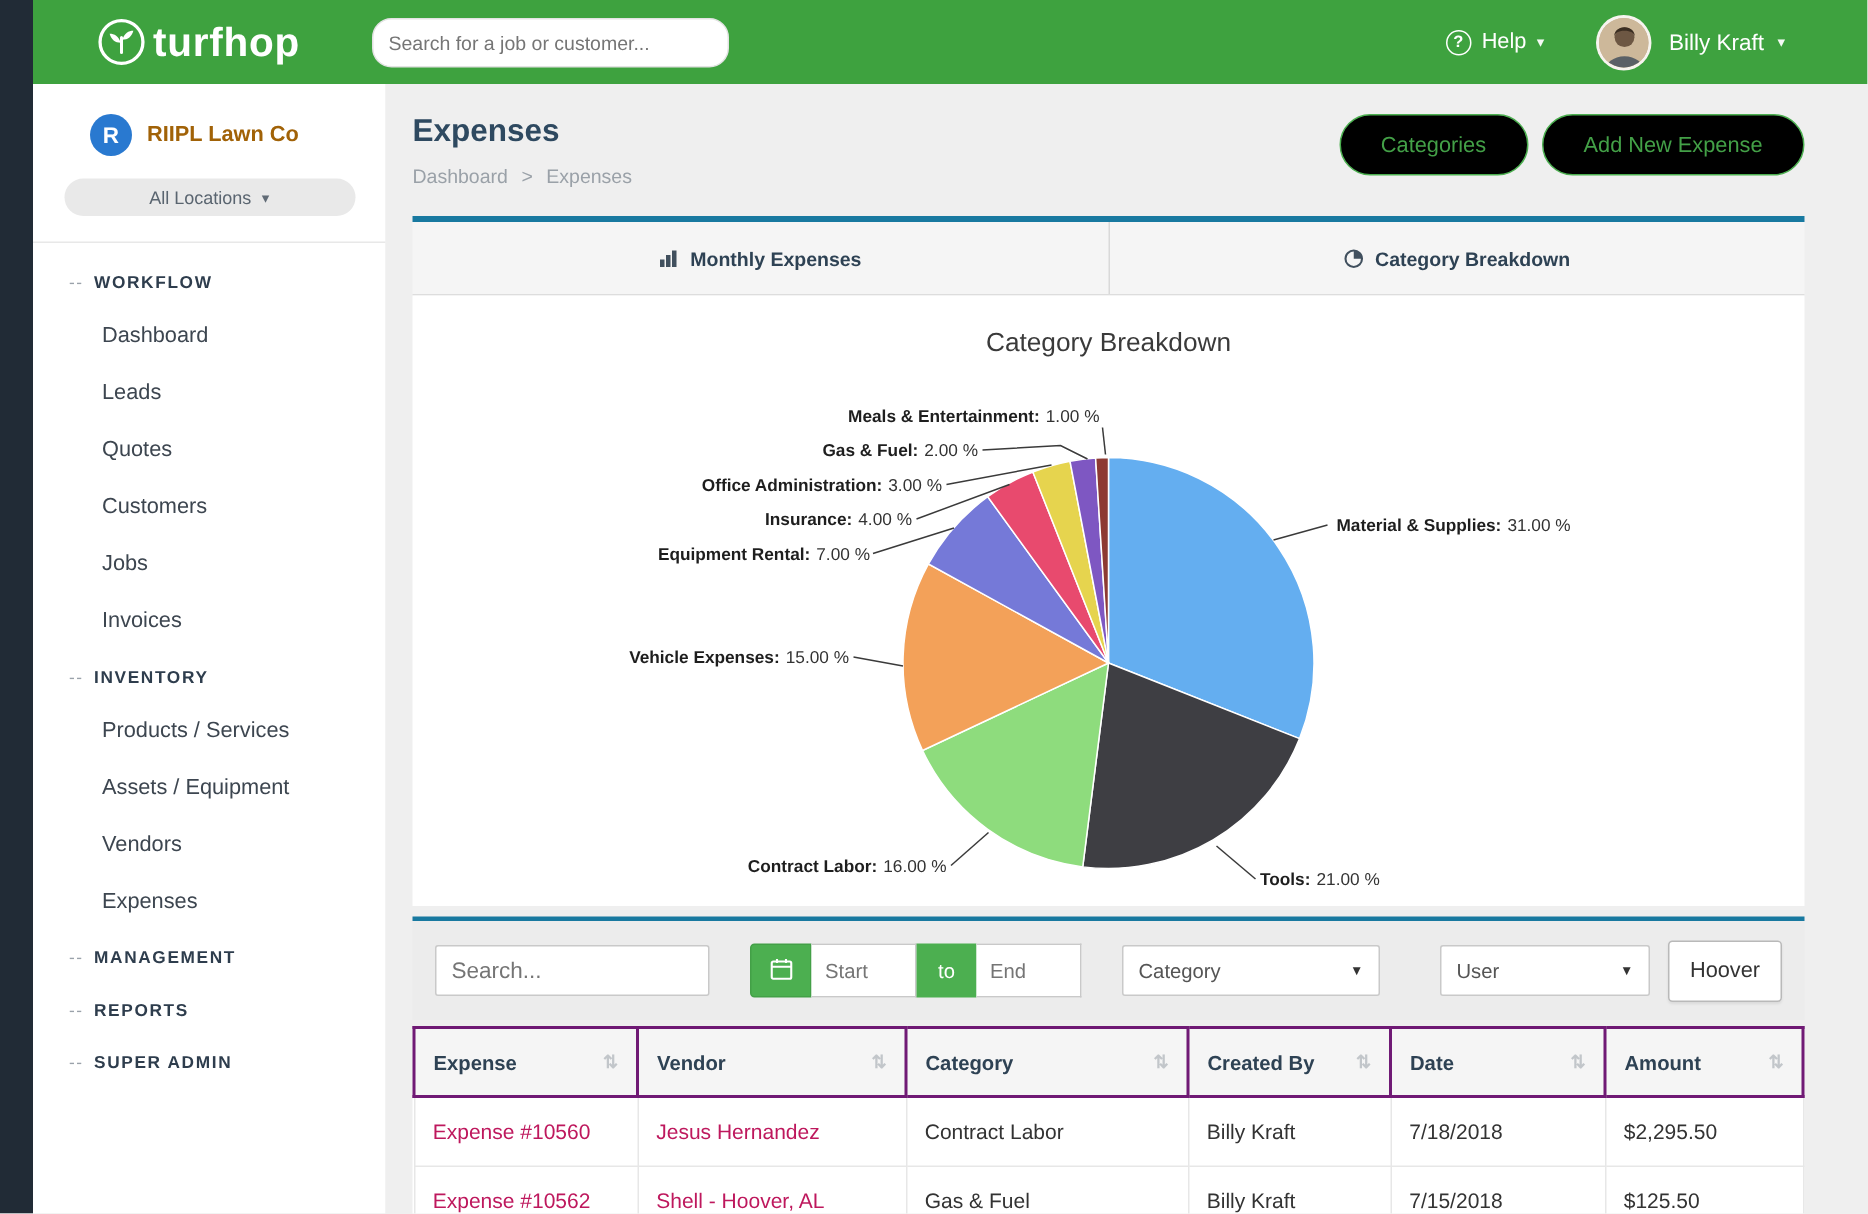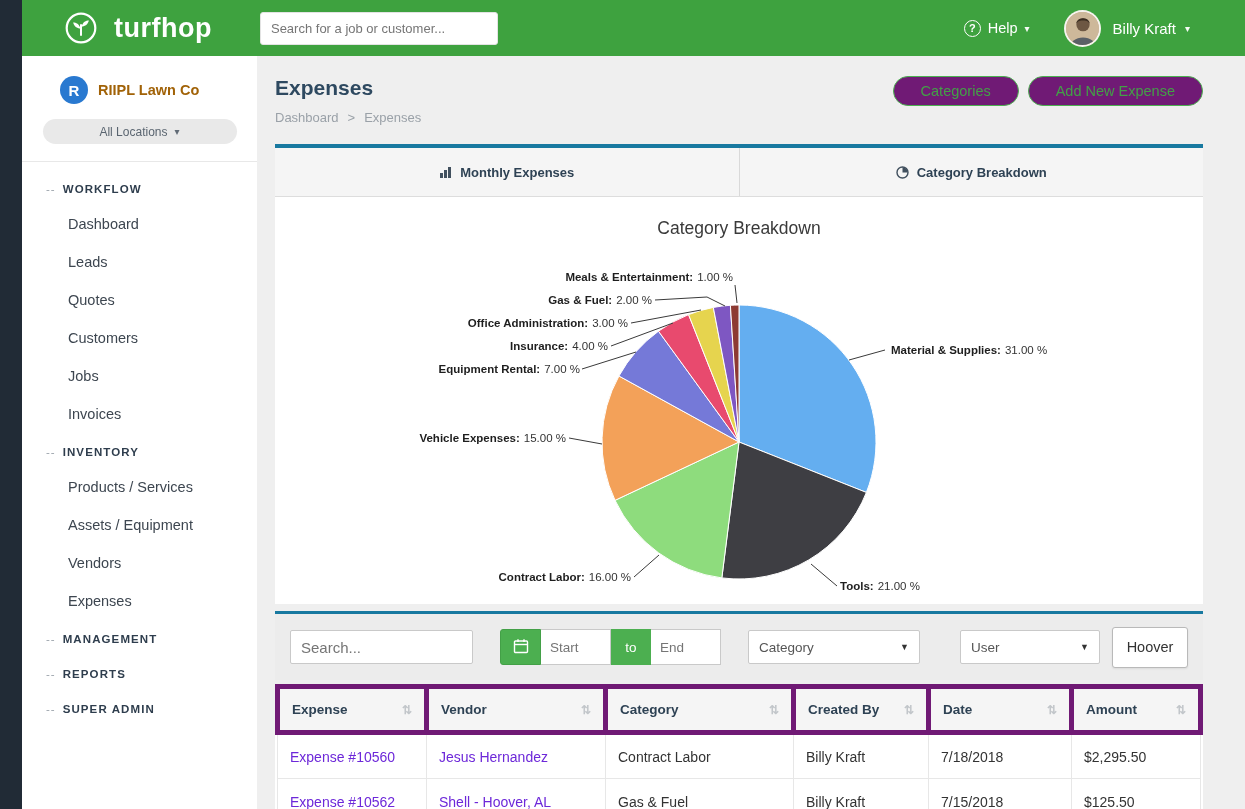--- a/index.html
+++ b/index.html
@@ -8,24 +8,24 @@
     width:1245px; height:809px; position:relative; overflow:hidden;
     font-family:"Liberation Sans", sans-serif; background:#efefef;
   }
   
   .rail { position:absolute; left:0; top:0; width:22px; height:809px; background:#212b36; }
   
   .topbar {
     position:absolute; left:22px; top:0; width:1223px; height:56px;
     background:#3ea23f; display:flex; align-items:center; padding:0 55px 0 42px;
   }
-  .brand { display:flex; align-items:center; gap:16px; cursor:pointer; }
+  .brand { display:flex; align-items:center; gap:4px; cursor:pointer; }
   .brand-text { color:#fff; font-size:27px; font-weight:bold; letter-spacing:.5px; }
   .top-search {
-    margin-left:48px; width:238px; height:33px; border:1px solid #e3e3e3; border-radius:3px;
+    margin-left:48px; width:238px; height:33px; border:1px solid #e3e3e3; border-radius:13px;
     padding:0 10px; font-size:13px; color:#333; outline:none; font-family:inherit;
   }
   .top-right { margin-left:auto; display:flex; align-items:center; color:#fff; }
   .help { display:flex; align-items:center; gap:7px; font-size:14.5px; cursor:pointer; }
   .help-circle { width:17px; height:17px; border:1.5px solid #fff; border-radius:50%;
     display:flex; align-items:center; justify-content:center; font-size:11px; font-weight:bold; }
   .caret { font-size:10px; opacity:.95; }
   .avatar { width:37px; height:37px; border-radius:50%; overflow:hidden;
     border:2px solid rgba(255,255,255,.85); margin-left:34px; cursor:pointer; background:#c8b296; flex:none; }
   .user { display:flex; align-items:center; gap:9px; font-size:15px; cursor:pointer; margin-left:12px; }
@@ -46,21 +46,21 @@
   .nav-item { padding:11px 0 11px 46px; font-size:14.5px; color:#3d4650; cursor:pointer; }
   
   .main { position:absolute; left:257px; top:56px; width:988px; height:753px;
     padding:20px 42px 0 18px; background:#efefef; }
   .page-head { display:flex; justify-content:space-between; align-items:flex-start;
     min-height:62px; margin-bottom:6px; }
   .page-title { margin:0; font-size:21px; font-weight:bold; color:#2e4960; }
   .breadcrumb { margin-top:10px; font-size:13px; color:#9aa1a8; display:flex; gap:9px; align-items:center; }
   .bc-link { cursor:pointer; }
   .head-actions { display:flex; gap:9px; }
-  .pill-btn { height:30px; padding:0 27px; border-radius:21px; background:#701a75;
+  .pill-btn { height:41px; padding:0 27px; border-radius:21px; background:#000000;
     border:1.5px solid #4caf50; color:#43a047; font-size:14.5px; cursor:pointer; font-family:inherit;text-align:right; }
   
   .tabs { display:flex; border-top:4px solid #1879a0; background:#f5f5f5; border-bottom:1px solid #dddddd; }
   .tab { flex:1; height:48px; display:flex; align-items:center; justify-content:center; gap:8px;
     font-size:13px; font-weight:bold; color:#2e4254; cursor:pointer; }
   .tab + .tab { border-left:1px solid #d9d9d9; }
   .tab-icon { display:flex; }
   
   .chart-card { position:relative; background:#fff; height:407px; }
   .chart-title { position:absolute; top:21px; left:0; width:100%; text-align:center;
@@ -86,25 +86,25 @@
     padding:0 10px; font-size:13.5px; color:#555; cursor:pointer; }
   .select.user-sel { width:140px; margin-left:40px; }
   .select-caret { font-size:9px; color:#333; }
   .filter-btn { margin-left:auto; width:76px; height:41px; background:#fff; border:1px solid #b9b9b9;
     border-radius:3px; font-size:14.5px; color:#333; cursor:pointer;
     box-shadow:0 1px 2px rgba(0,0,0,.08); font-family:inherit; }
   
   .table-wrap { margin-top:4px; }
   table { width:100%; border-collapse:collapse; background:#fff; }
   thead th { background:#f5f5f5; height:46px; font-size:13.5px; color:#2e4254; text-align:center;
-    padding:0 12px; border:5px solid #701a75; font-weight:bold; }
+    padding:0 12px; border:2px solid #701a75; font-weight:bold; }
   .th-inner { display:flex; justify-content:space-between; align-items:center; }
   .sort { color:#c2c6ca; font-size:12px; cursor:pointer; }
   tbody td { height:46px; padding:0 12px; font-size:14px; color:#333; border:1px solid #e7e7e7; }
-  .cell-link { color:#6d28d9; text-decoration:none; cursor:pointer;margin-top:10px; }
+  .cell-link { color:#be185d; text-decoration:none; cursor:pointer;margin-top:10px; }
 </style>
 </head>
 <body>
 
 <div class="rail"></div>
 
 <header class="topbar">
   <div class="brand">
     <span class="tab-icon">
       <svg width="34" height="34" viewBox="0 0 34 34">

